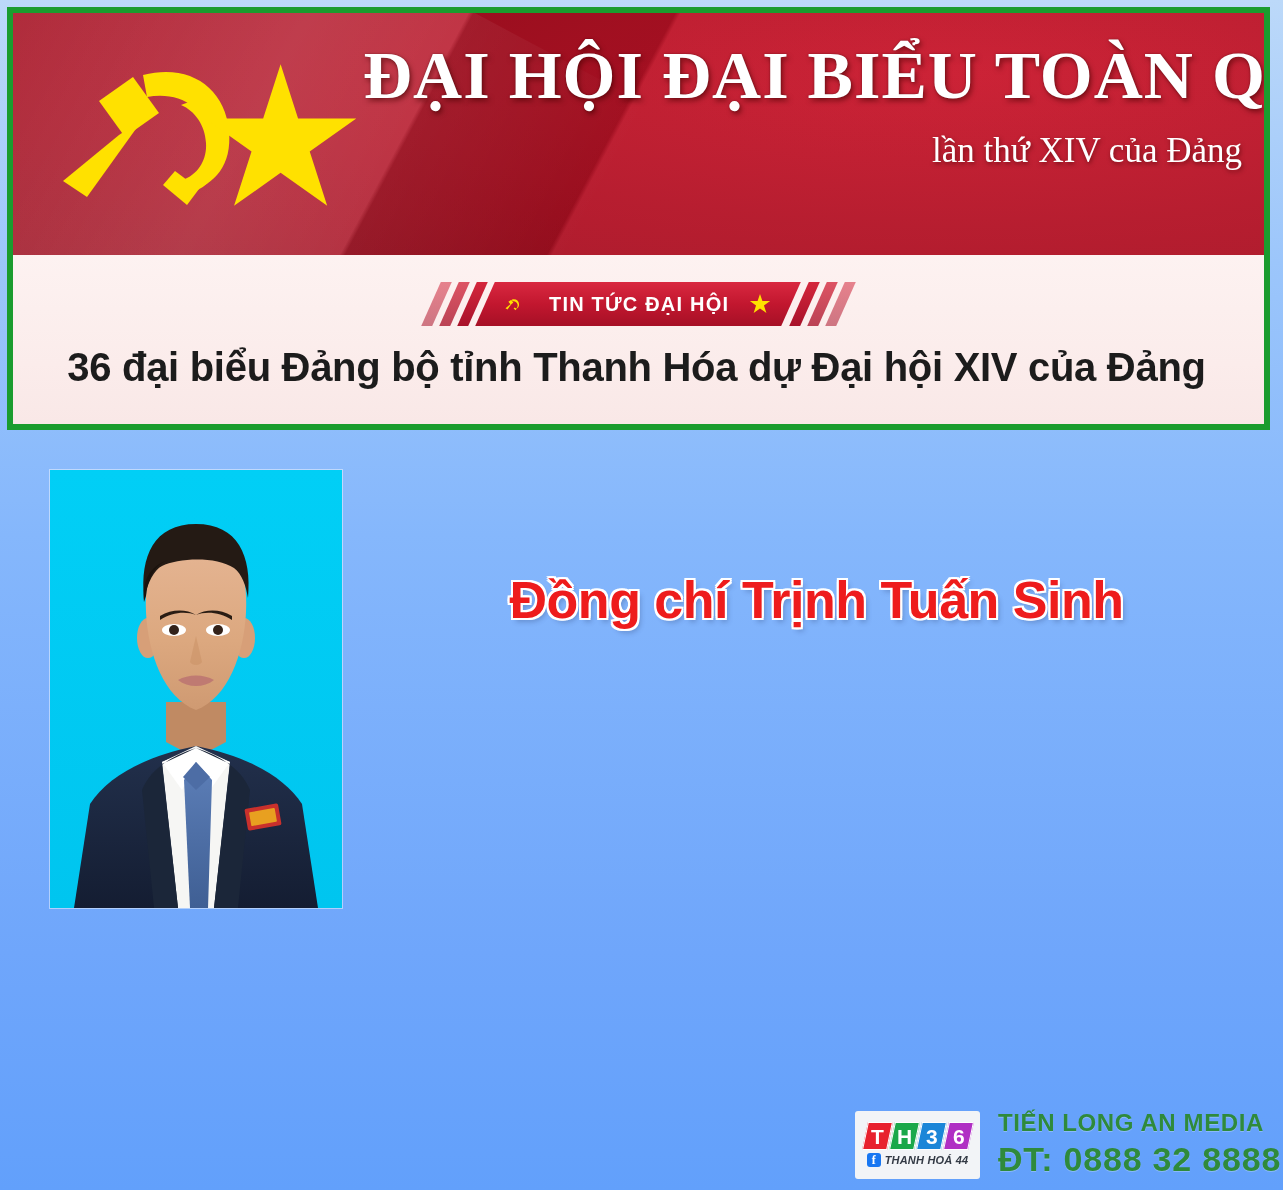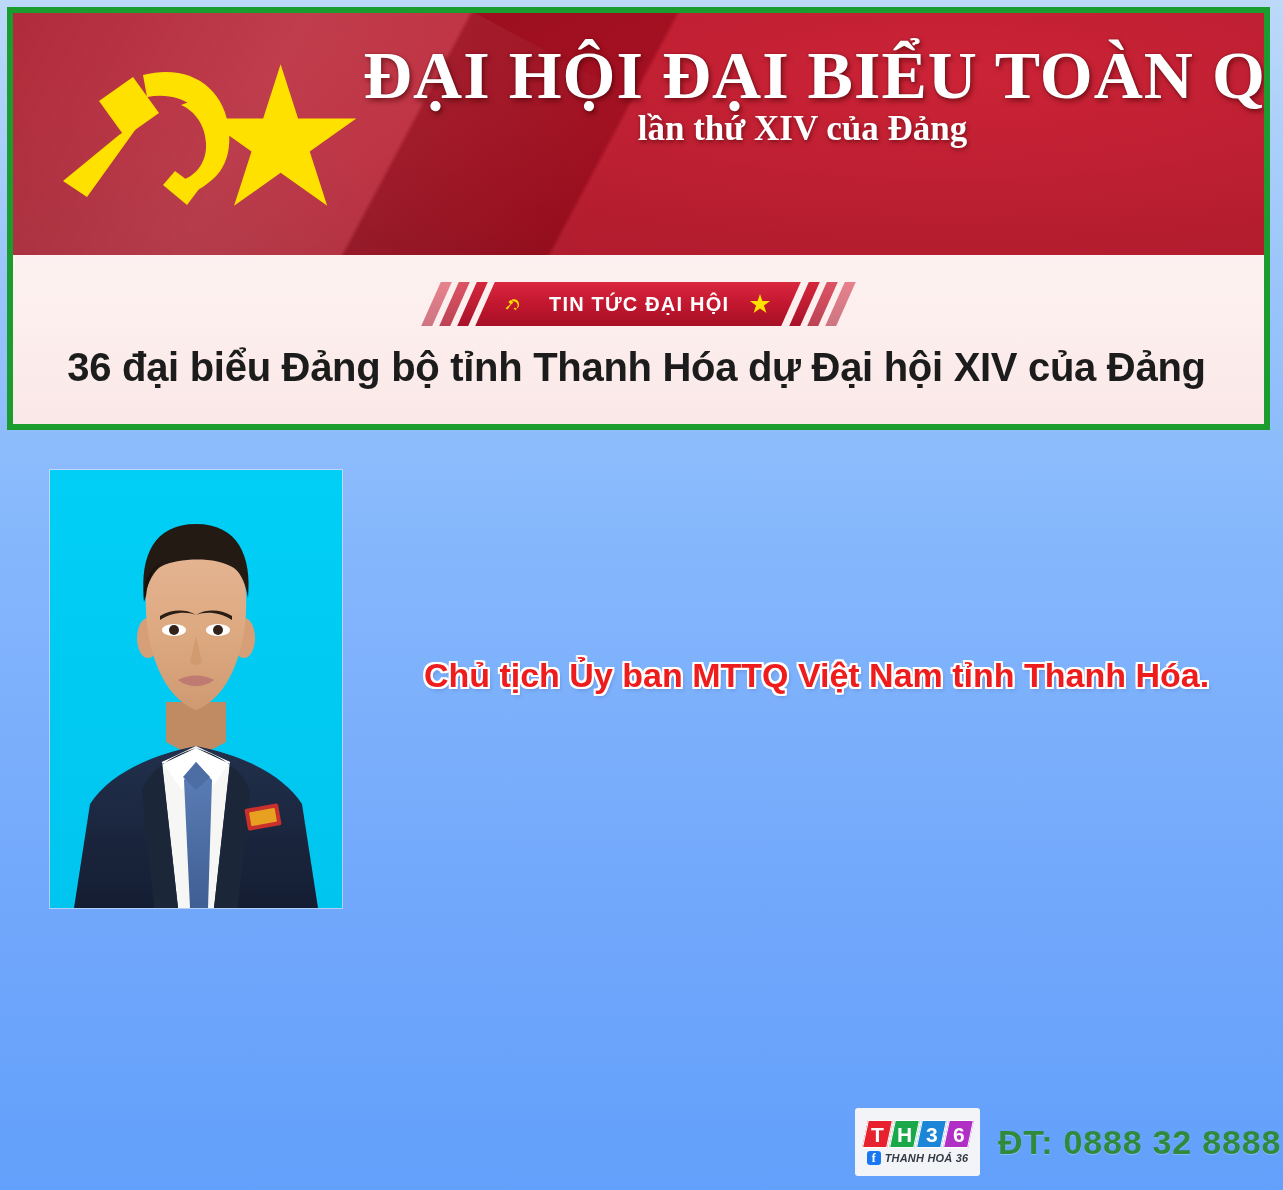--- a/index.html
+++ b/index.html
@@ -73,24 +73,26 @@
     line-height: 1.0;
     letter-spacing: 1px;
     color: #ffffff;
     text-shadow:
       0 0 2px rgba(0,0,0,0.35),
       2px 3px 5px rgba(70,0,0,0.55);
     white-space: nowrap;
   }
   .banner-sub {
     font-family: "Liberation Serif", "DejaVu Serif", serif;
-    font-weight: bold;
+    font-weight: normal;
     font-size: 35px;
     color: #ffffff;
+    margin-top: 22px;
     text-shadow: 1px 2px 4px rgba(60,0,0,0.55);
+    text-align: right;
   }
 
   
   .strip {
     position: absolute;
     left: 0;
     top: 242px;
     width: 100%;
     height: 181px;
     background: linear-gradient(180deg, #fdf2f1 0%, #fbeceb 60%, #f9e7e6 100%);
@@ -419,22 +421,22 @@
 
     <path d="M146 166 L140 192 C142 196 150 196 152 192 Z" fill="#cb9166" opacity="0.55"></path>
 
     <path d="M128 210 C138 204 154 204 164 210 C154 218 138 218 128 210 Z" fill="#bf7a72"></path>
 
     <path d="M118 224 C130 236 162 236 174 224 C162 236 130 236 118 224 Z" fill="#c08a63" opacity="0.5"></path>
   </svg>
 </div>
 
 <div class="person-block">
+  <div class="person-name">Đồng chí Trịnh Tuấn Sinh</div>
   <div class="person-role">
-    <div>Chủ tịch Ủy ban MTTQ Việt Nam tỉnh Thanh Hóa.</div>
   </div>
 </div>
 
 <div class="footer">
   <div class="logo-card">
     <div class="tiles">
       <div class="tile" style="background:#e8212e">
           <span>T</span>
         </div>
       <div class="tile" style="background:#1aa84a">
@@ -442,20 +444,21 @@
         </div>
       <div class="tile" style="background:#1b86d8">
           <span>3</span>
         </div>
       <div class="tile" style="background:#b02fc4">
           <span>6</span>
         </div>
     </div>
     <div class="logo-sub">
       <div class="fb">f</div>
-      <div class="logo-sub-text">THANH HOÁ 36</div>
+      <div class="logo-sub-text">THANH HOÁ 44</div>
     </div>
   </div>
 
   <div class="media-text">
+    <div class="media-name">TIẾN LONG AN MEDIA</div>
     <div class="media-phone">ĐT: 0888 32 8888</div>
   </div>
 </div>
 
 </body></html>

